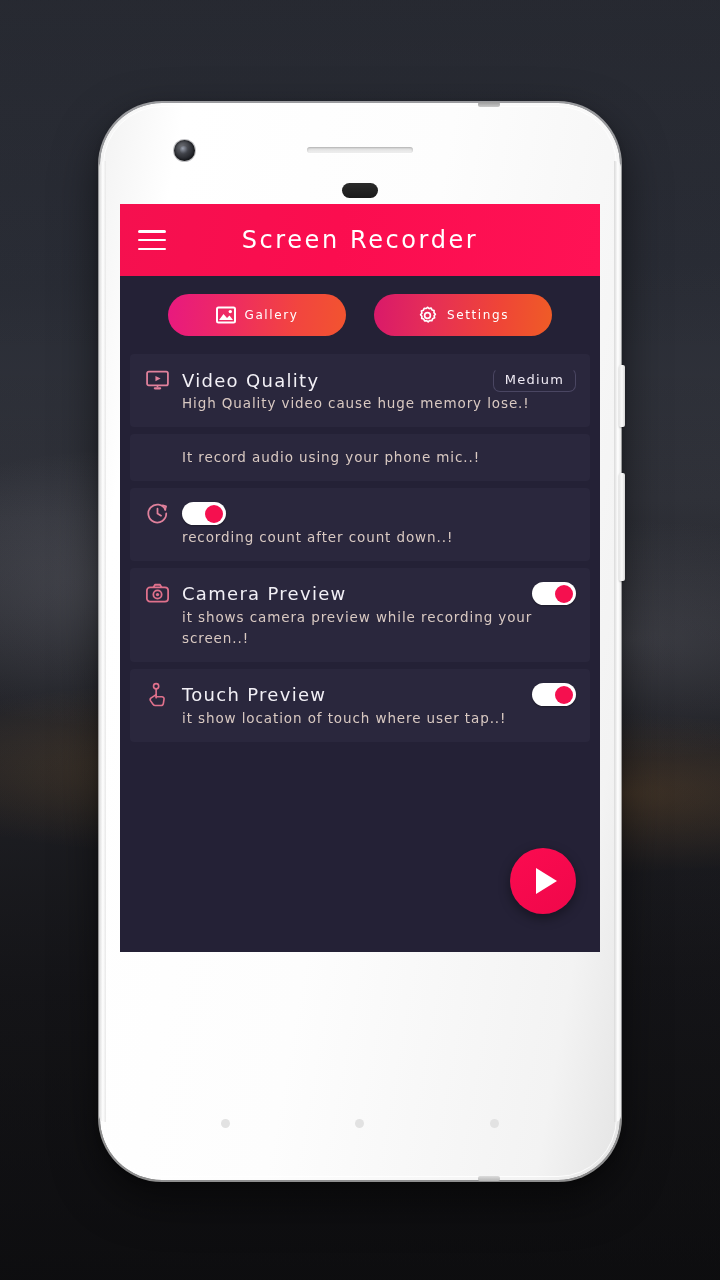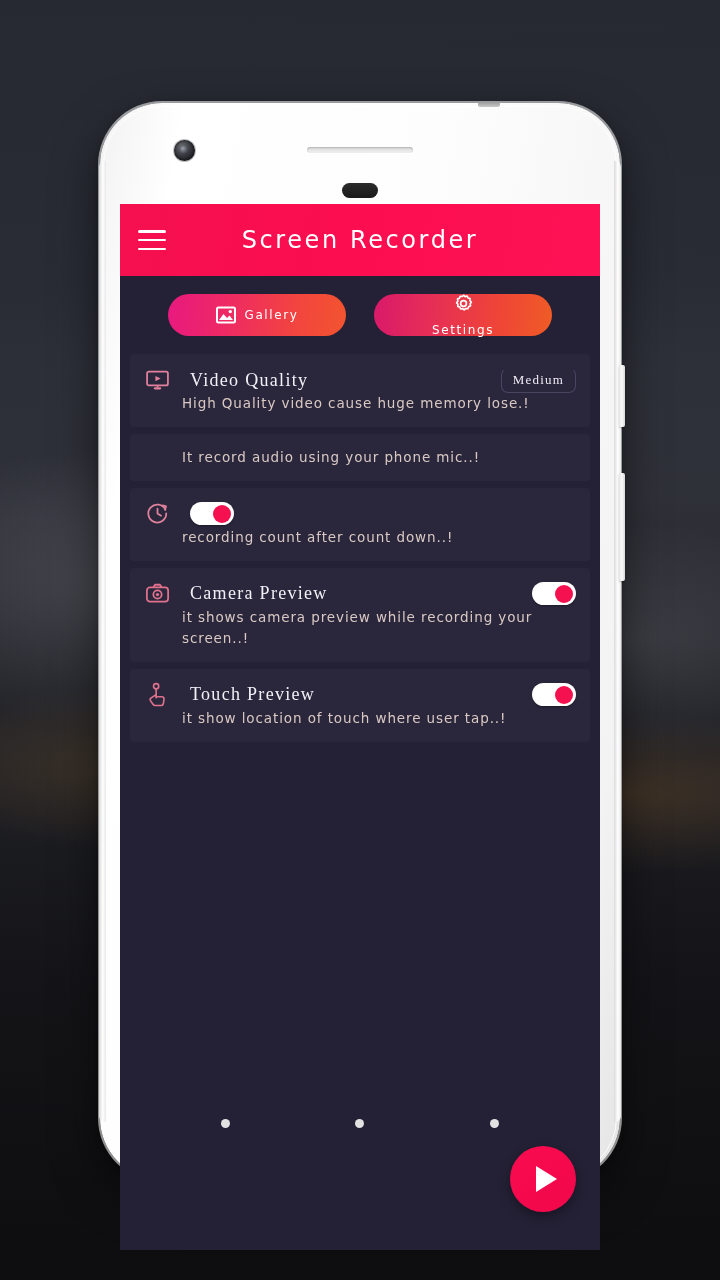--- a/index.html
+++ b/index.html
@@ -109,21 +109,21 @@
     padding: 0 58px;
   }
   .nav-dot { width:9px; height:9px; border-radius:50%; background:#e2e2e2; }
 
   
   .screen {
     position:absolute;
     left: 20px;
     top: 101px;
     width: 480px;
-    height: 1046px;
+    height: 748px;
     background: #242136;
     overflow: hidden;
   }
 
   
   .appbar {
     height: 72px;
     background: linear-gradient(100deg, #f5104f 0%, #fb0d4f 45%, #ff1255 100%);
     display:flex; align-items:center;
     position:relative;
@@ -157,32 +157,32 @@
     display:flex; align-items:center; justify-content:center;
     gap: 9px;
     color:#fff;
     font-size:12px;
     letter-spacing:1.6px;
     cursor:pointer;
     border:none;
     font-family:"DejaVu Sans", sans-serif;
   }
   .pill-gallery { background: linear-gradient(95deg, #e8197f 0%, #ee2a63 34%, #f2453f 72%, #f2542f 100%); }
-  .pill-settings{ background: linear-gradient(95deg, #d9196a 0%, #e52d58 30%, #ef4537 70%, #ef5c26 100%); flex-direction: column; }
+  .pill-settings{ background: linear-gradient(95deg, #d9196a 0%, #e52d58 30%, #ef4537 70%, #ef5c26 100%); }
   .pill-btn svg { flex:none; }
 
   
   .cards { padding: 2px 10px 0 10px; display:flex; flex-direction:column; gap: 7px; }
   .card {
     background: #2a273d;
     border-radius: 4px;
     padding: 13px 14px 13px 14px;
     position:relative;
   }
-  .card-head { display:flex; align-items:center; gap: 20px; font-family: Liberation Serif, serif; }
+  .card-head { display:flex; align-items:center; gap: 12px; }
   .card-icon { width:26px; height:26px; flex:none; display:flex; align-items:center; justify-content:center; }
   .card-title {
     color:#f2f0f6;
     font-size: 18px;
     letter-spacing: 1.3px;
     flex:1;
   }
   .card-desc {
     color:#d9c9c2;
     font-size: 13.5px;

